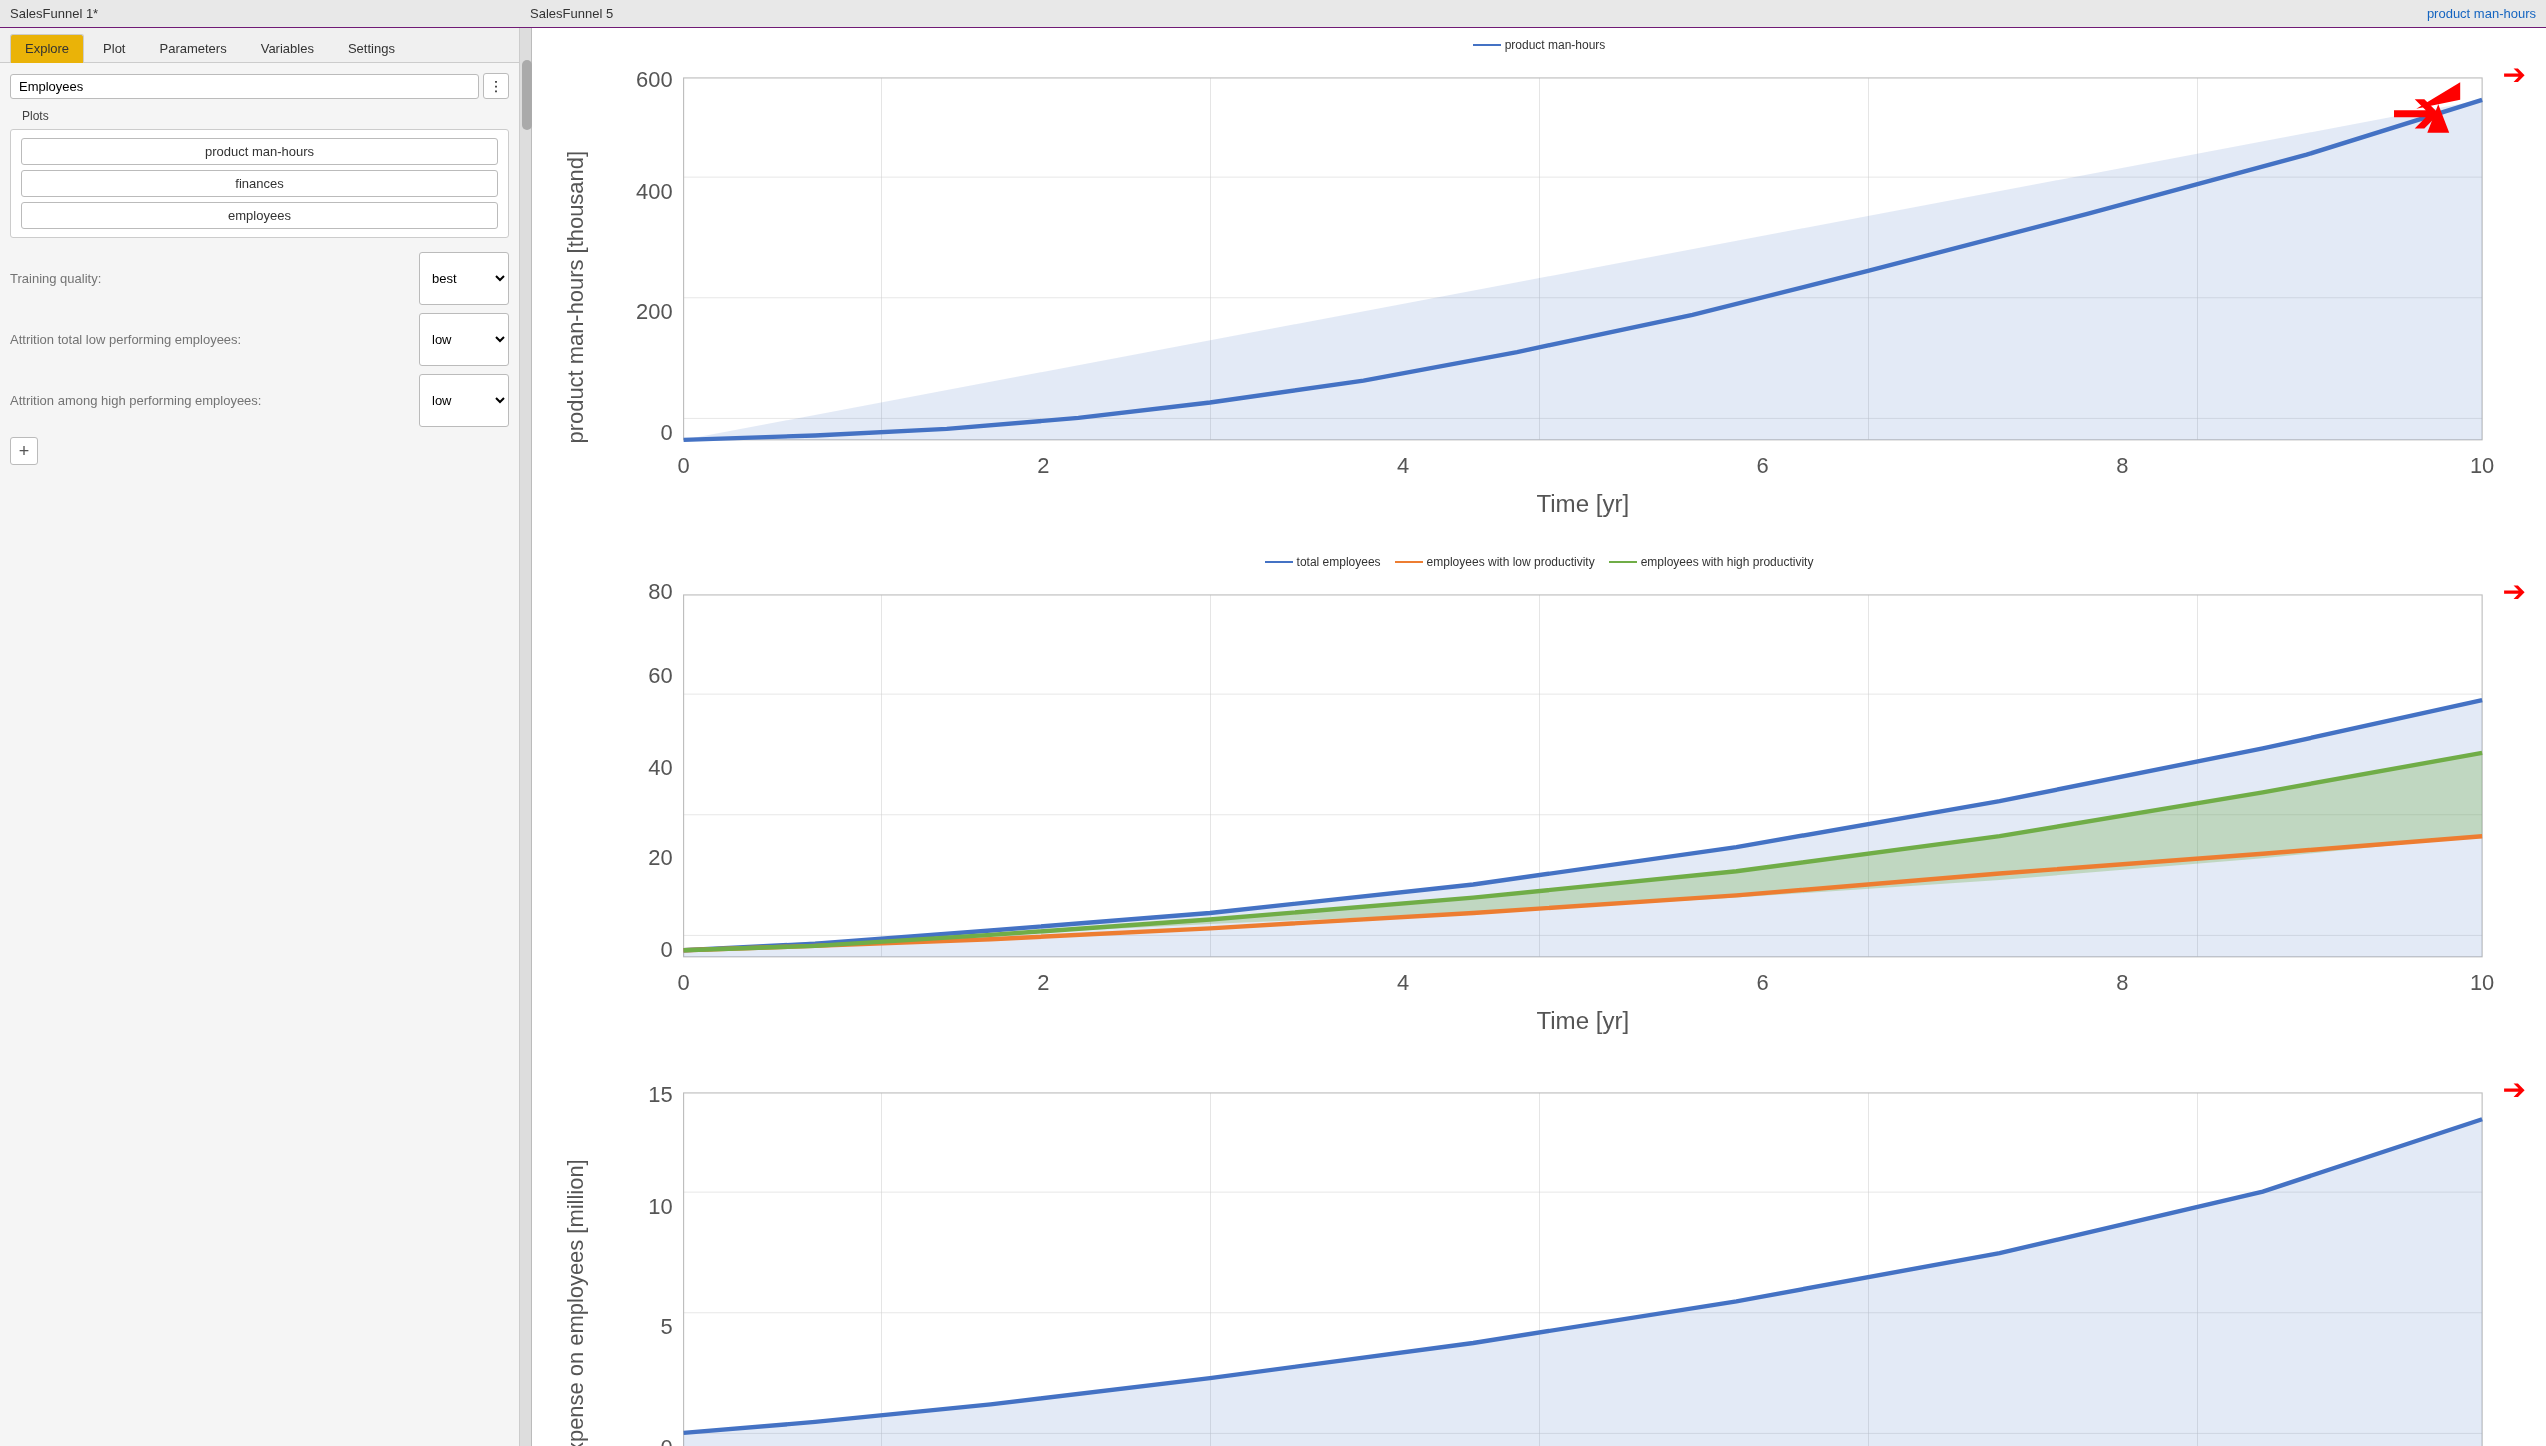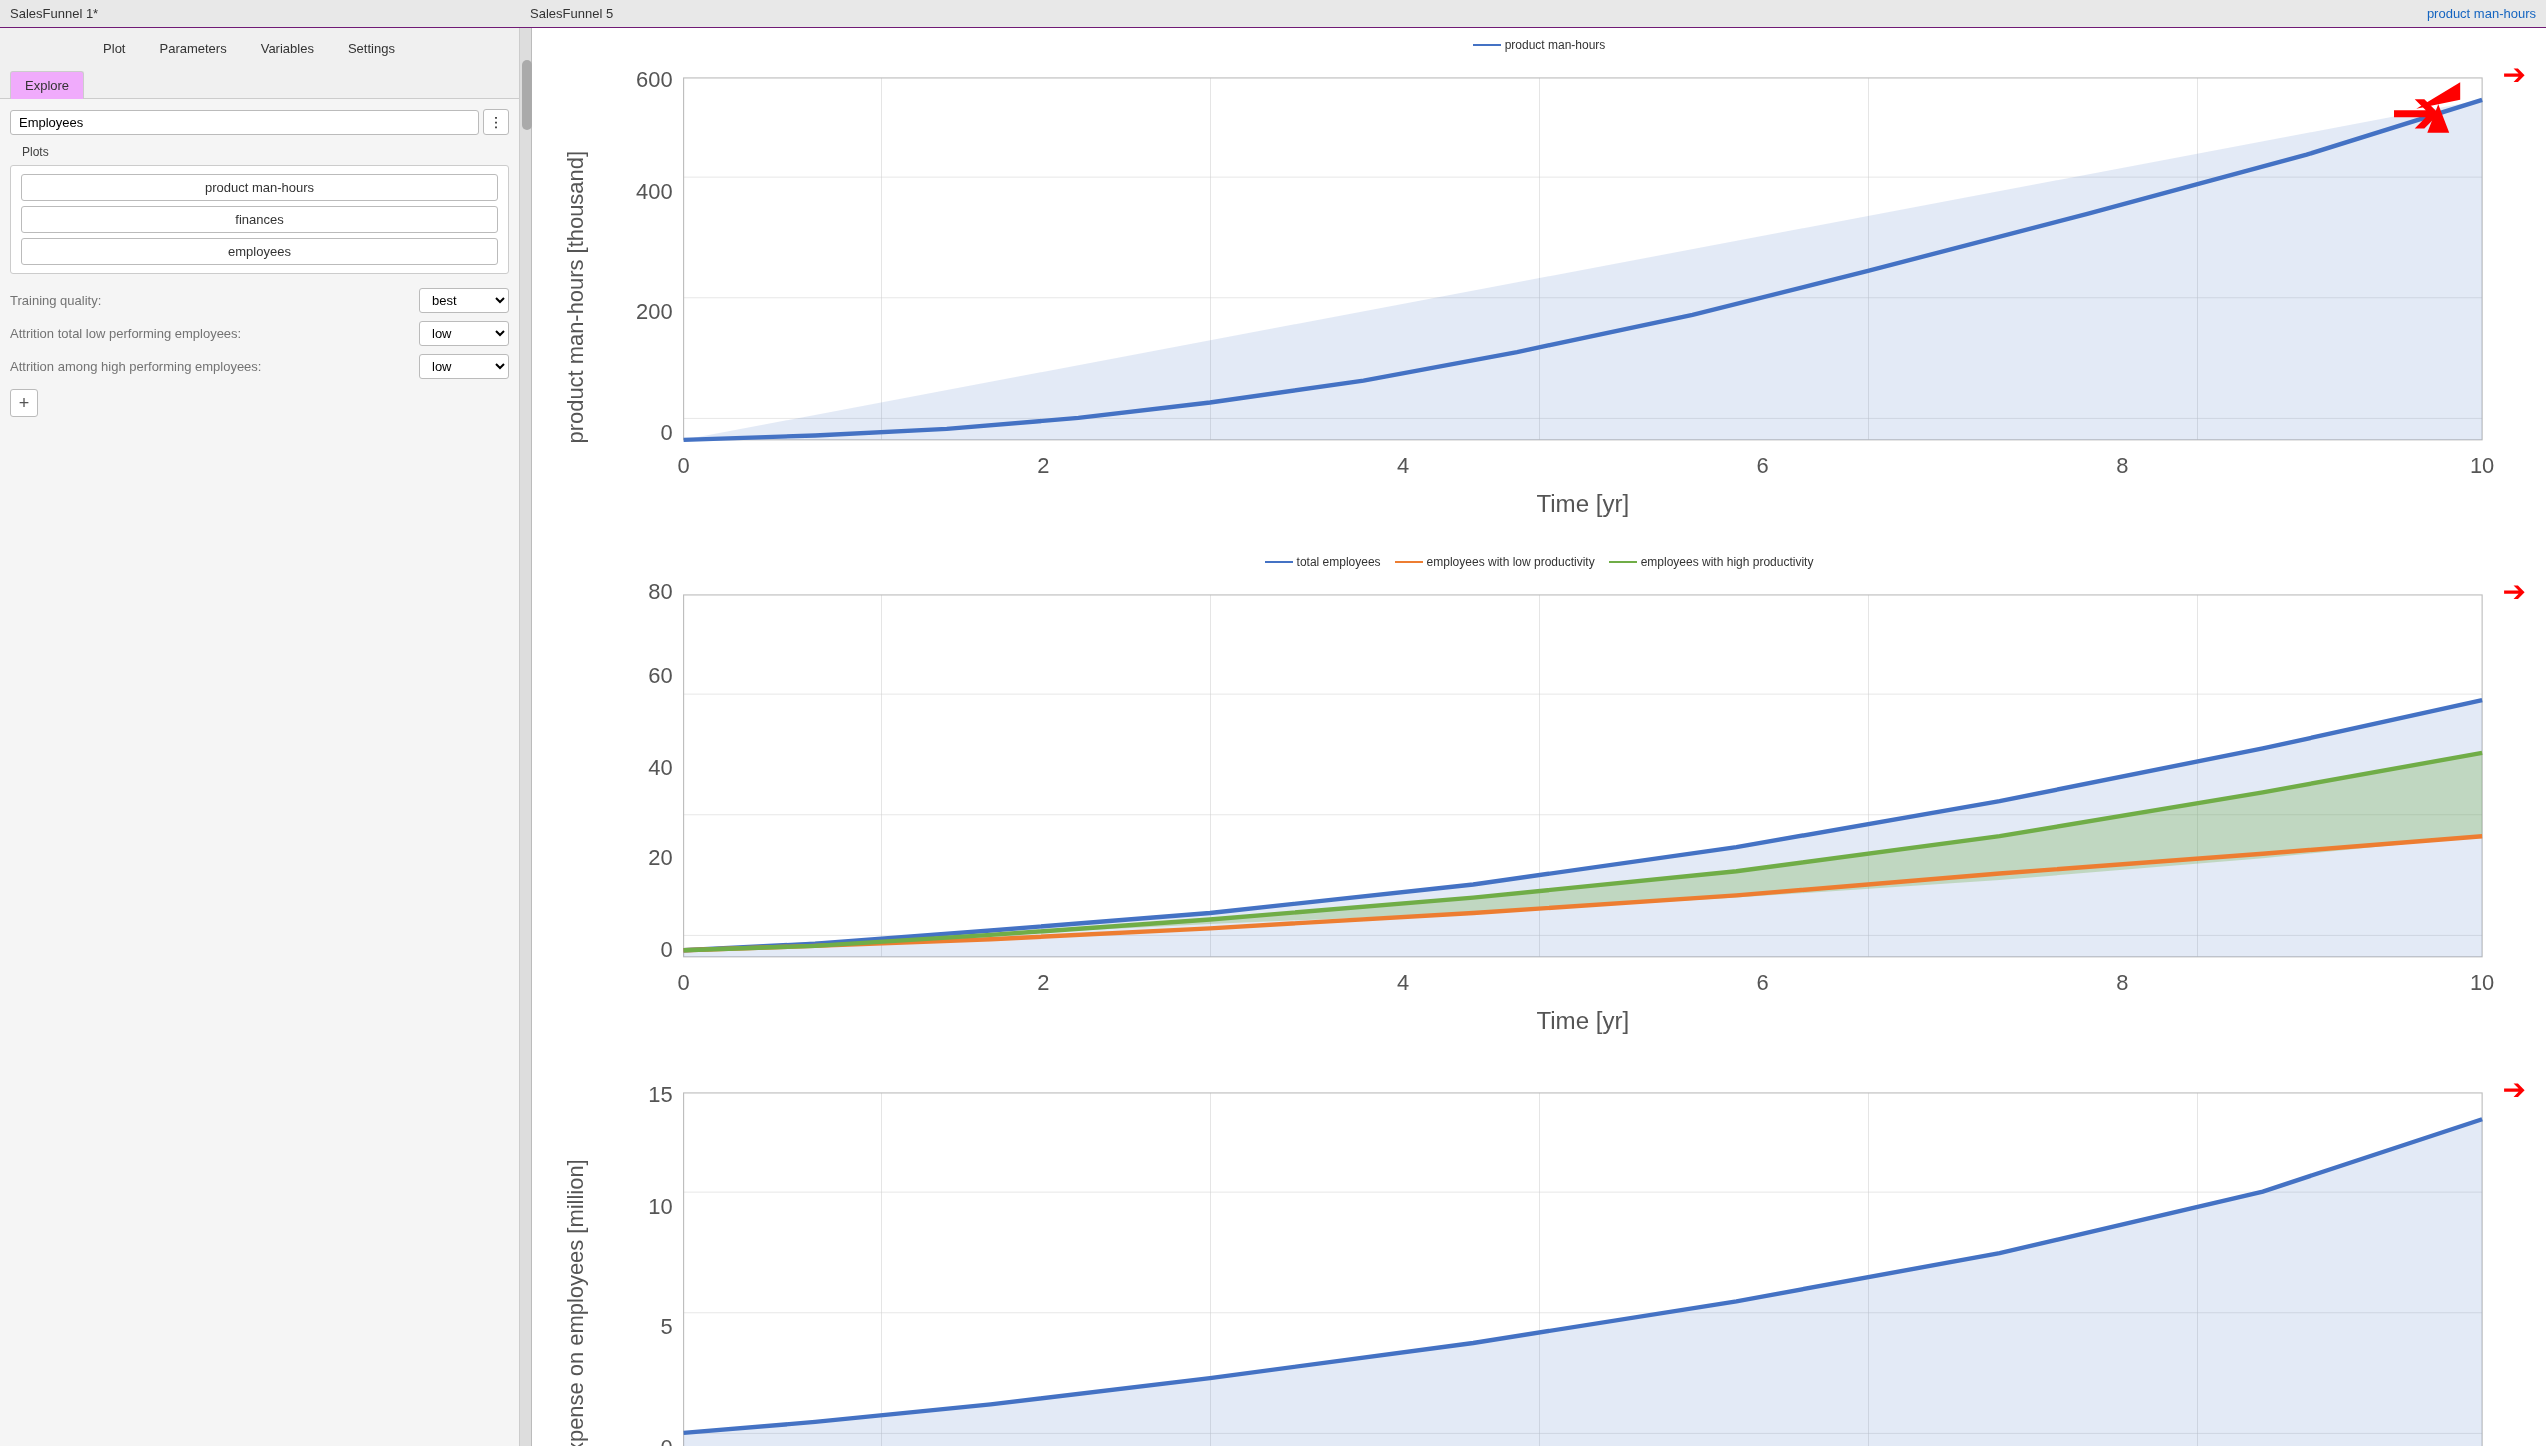--- a/index.html
+++ b/index.html
@@ -22,21 +22,21 @@
     }
 
     .tabs-bar {
       display: flex; background: #f0f0f0; border-bottom: 1px solid #ccc; padding: 6px 10px 0;
       gap: 4px;
     }
     .tab-item {
       padding: 6px 14px; cursor: pointer; border: 1px solid transparent; border-bottom: none;
       border-radius: 3px 3px 0 0; background: transparent; font-size: 13px; color: #333;
     }
-    .tab-item.active { background: #f0abfc; border-color: #ccc; margin-bottom: -1px; z-index: 1; margin-top: 37px; }
+    .tab-item.active { background: #eab308; border-color: #ccc; margin-bottom: -1px; z-index: 1; }
 
     .panel-content { padding: 10px; flex: 1; overflow-y: auto; }
 
     .dropdown-row {
       display: flex; align-items: center; gap: 4px; margin-bottom: 10px;
     }
     .dropdown-select {
       flex: 1; padding: 4px 8px; border: 1px solid #bbb; border-radius: 3px;
       background: white; font-size: 13px; appearance: none; cursor: pointer;
     }
@@ -57,21 +57,21 @@
       padding: 5px 10px; text-align: center; cursor: pointer; font-size: 13px; color: #333;
       width: 100%;
     }
 
     .param-row {
       display: flex; align-items: center; justify-content: space-between;
       margin-bottom: 8px; font-size: 13px;
     }
     .param-label { color: #737373; }
     .param-select {
-      padding: 3px 8px; border: 1px solid #bbb; border-radius: 3px;
+      padding: 17px 8px; border: 1px solid #bbb; border-radius: 3px;
       background: white; font-size: 13px; cursor: pointer; min-width: 90px;
     }
 
     .add-btn {
       display: flex; align-items: center; justify-content: center;
       width: 28px; height: 28px; border: 1px solid #bbb; border-radius: 3px;
       background: white; cursor: pointer; font-size: 18px; color: #555;
       margin-top: 10px;
     }
 

